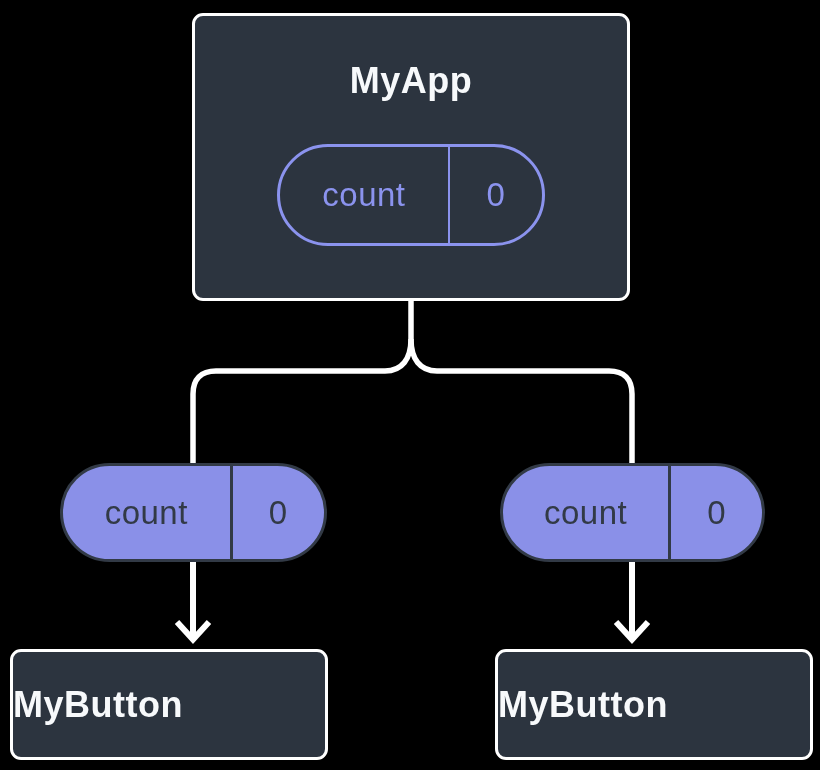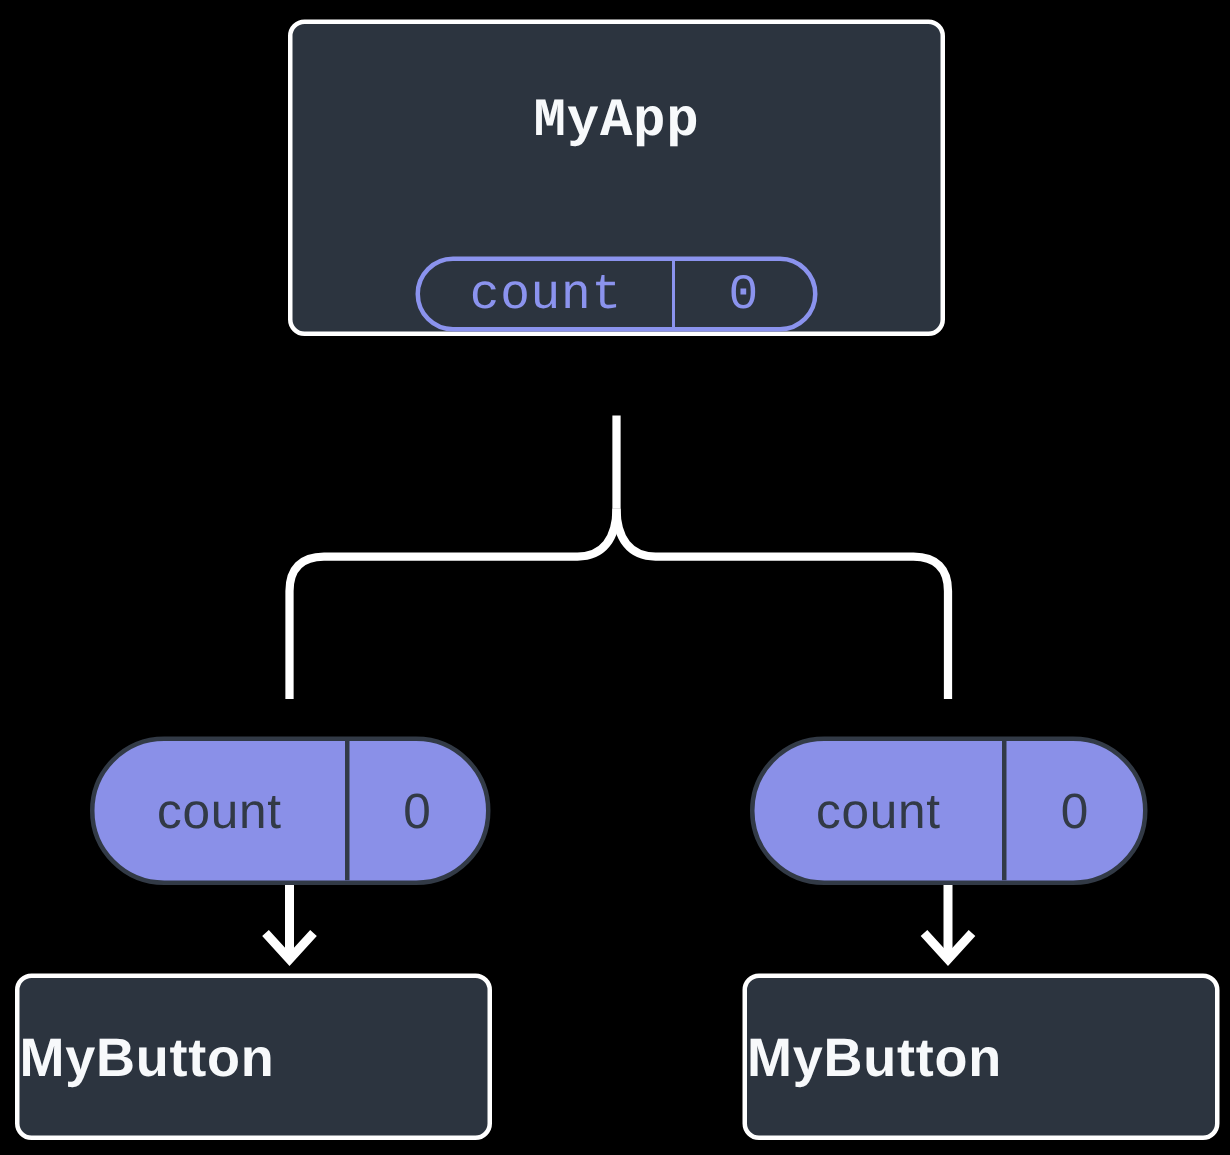--- a/index.html
+++ b/index.html
@@ -49,45 +49,43 @@
     align-items: center;
   }
   .box-title {
     color: var(--box_title_text, #f7f9fb);
     font-size: 36px;
     font-weight: 700;
     letter-spacing: 0.5px;
   }
   #root-box {
     left: 192px; top: 13px;
-    width: 438px; height: 211px;
+    width: 438px; height: 288px;
     flex-direction: column;
     justify-content: flex-start;
     padding-top: 44px;
     gap: 42px;
-    font-family: Liberation Mono, monospace;
   }
   #left-button-box {
     left: 10px; top: 649px;
     width: 318px; height: 111px;
   }
   #right-button-box {
     left: 495px; top: 649px;
     width: 318px; height: 111px;
   }
 
   
   .pill {
     display: flex;
     align-items: stretch;
     box-sizing: border-box;
     border-radius: 60px;
     overflow: hidden;
     z-index: 2;
-    margin-top: 28px;
   }
   .pill-section {
     display: flex;
     align-items: center;
     justify-content: center;
     font-size: 33px;
     letter-spacing: 0.5px;
   }
   .pill-label { flex: 1.82; }
   .pill-value { flex: 1; }

